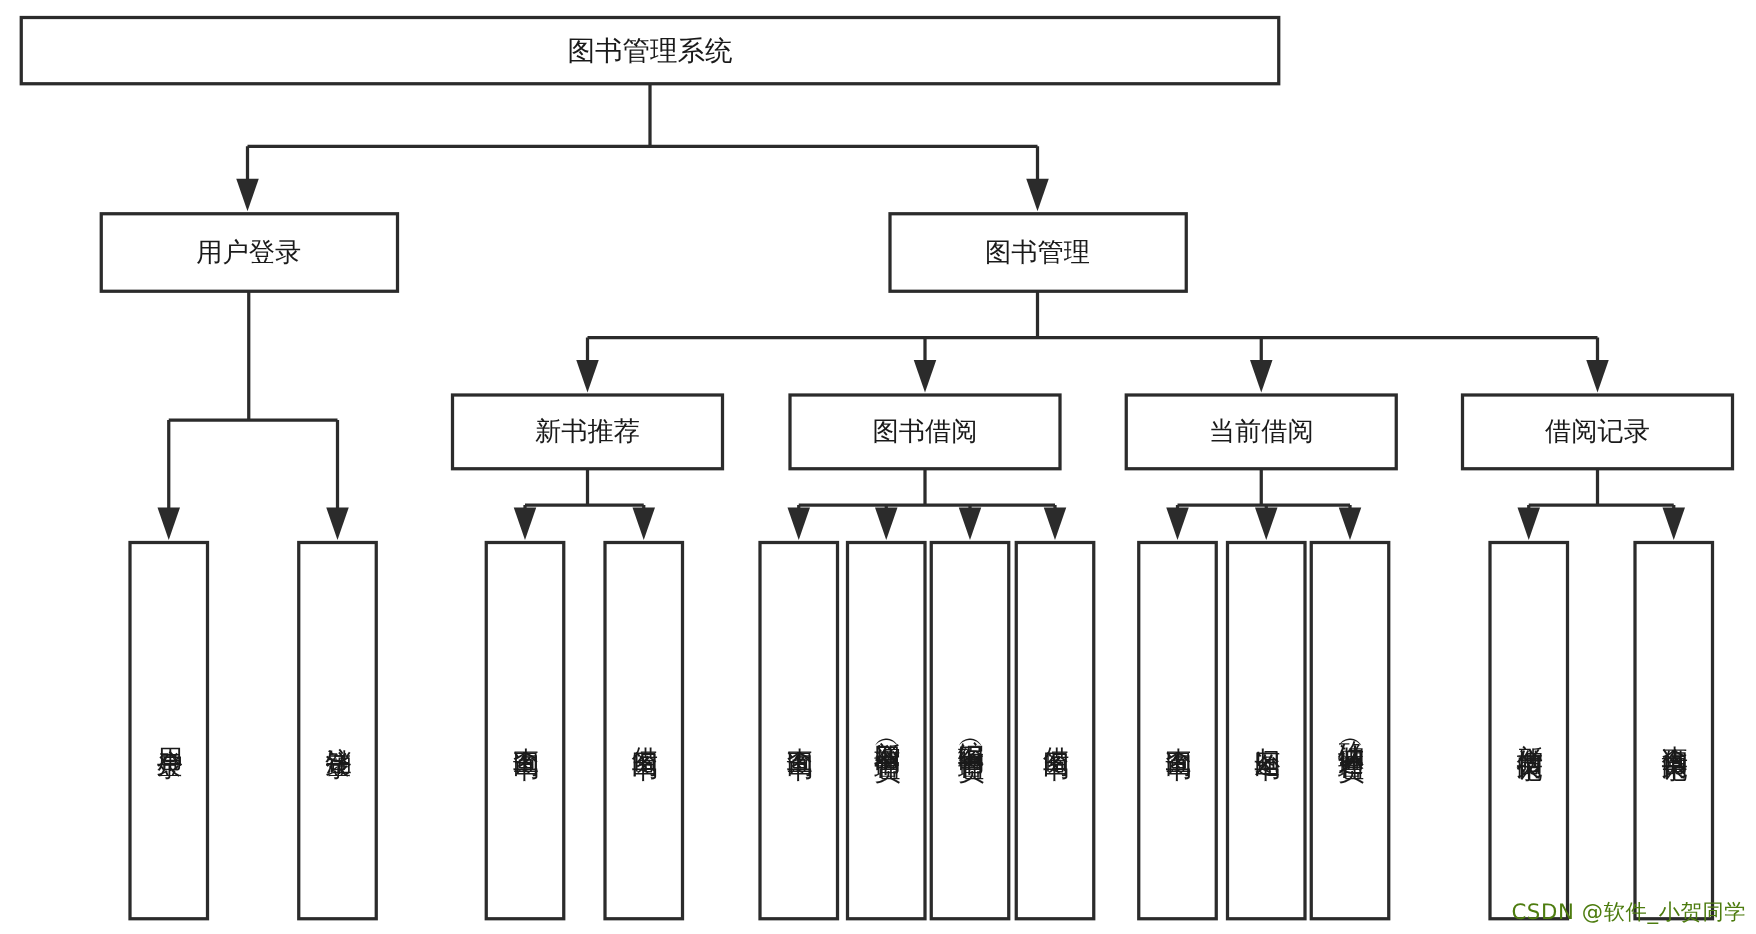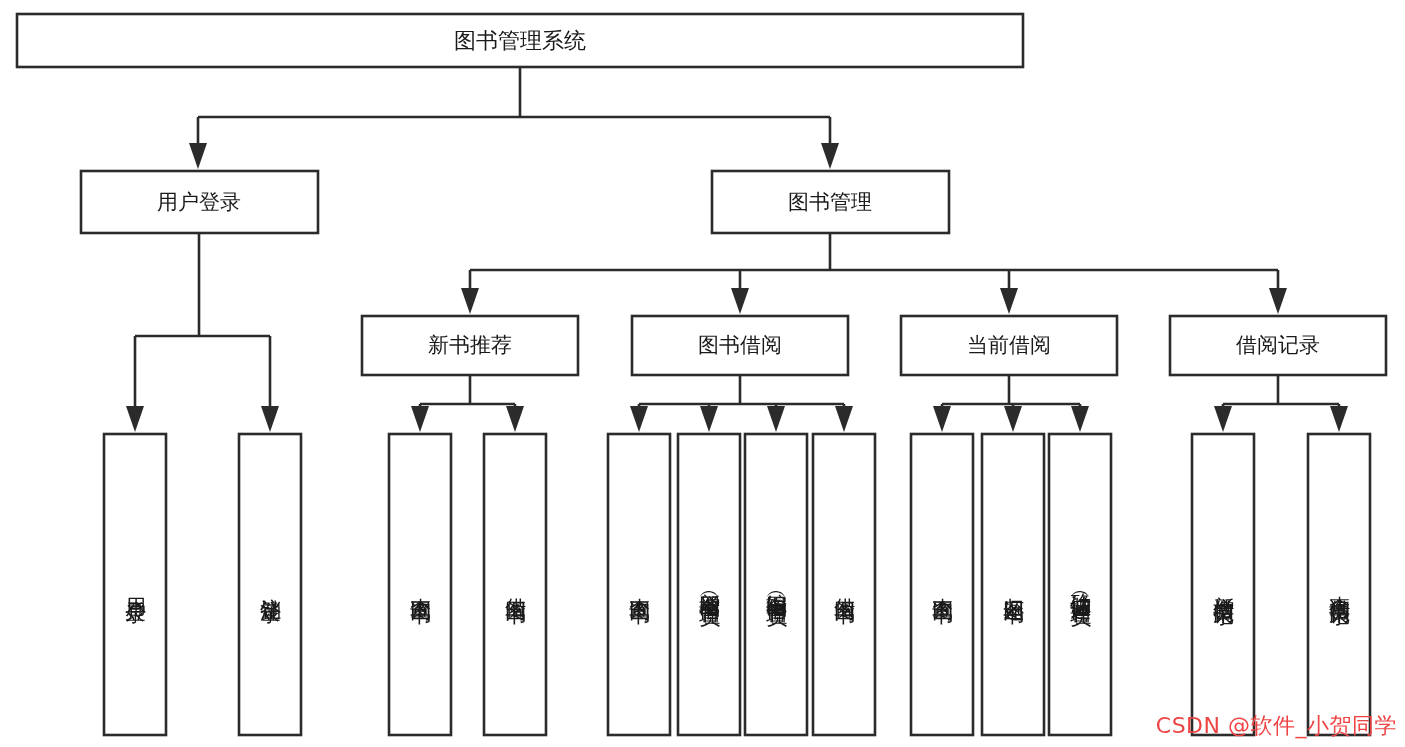--- a/index.html
+++ b/index.html
@@ -72,22 +72,22 @@
     line-height: 1.32;
     letter-spacing: 2px;
     color: #1a1a1a;
     white-space: nowrap;
   }
   .watermark {
     position: absolute;
     right: 8px;
     bottom: 6px;
     font-family: "DejaVu Sans", "Liberation Sans", sans-serif;
-    font-size: 22px;
-    color: #ef4444;
+    font-size: 17px;
+    color: #4d7c0f;
     letter-spacing: 0.5px;
     white-space: nowrap;
   }
 </style>
 </head>
 <body>
 
 <div id="diagram-root">
 
   <svg class="diagram-canvas" viewBox="0 0 1405 747">

